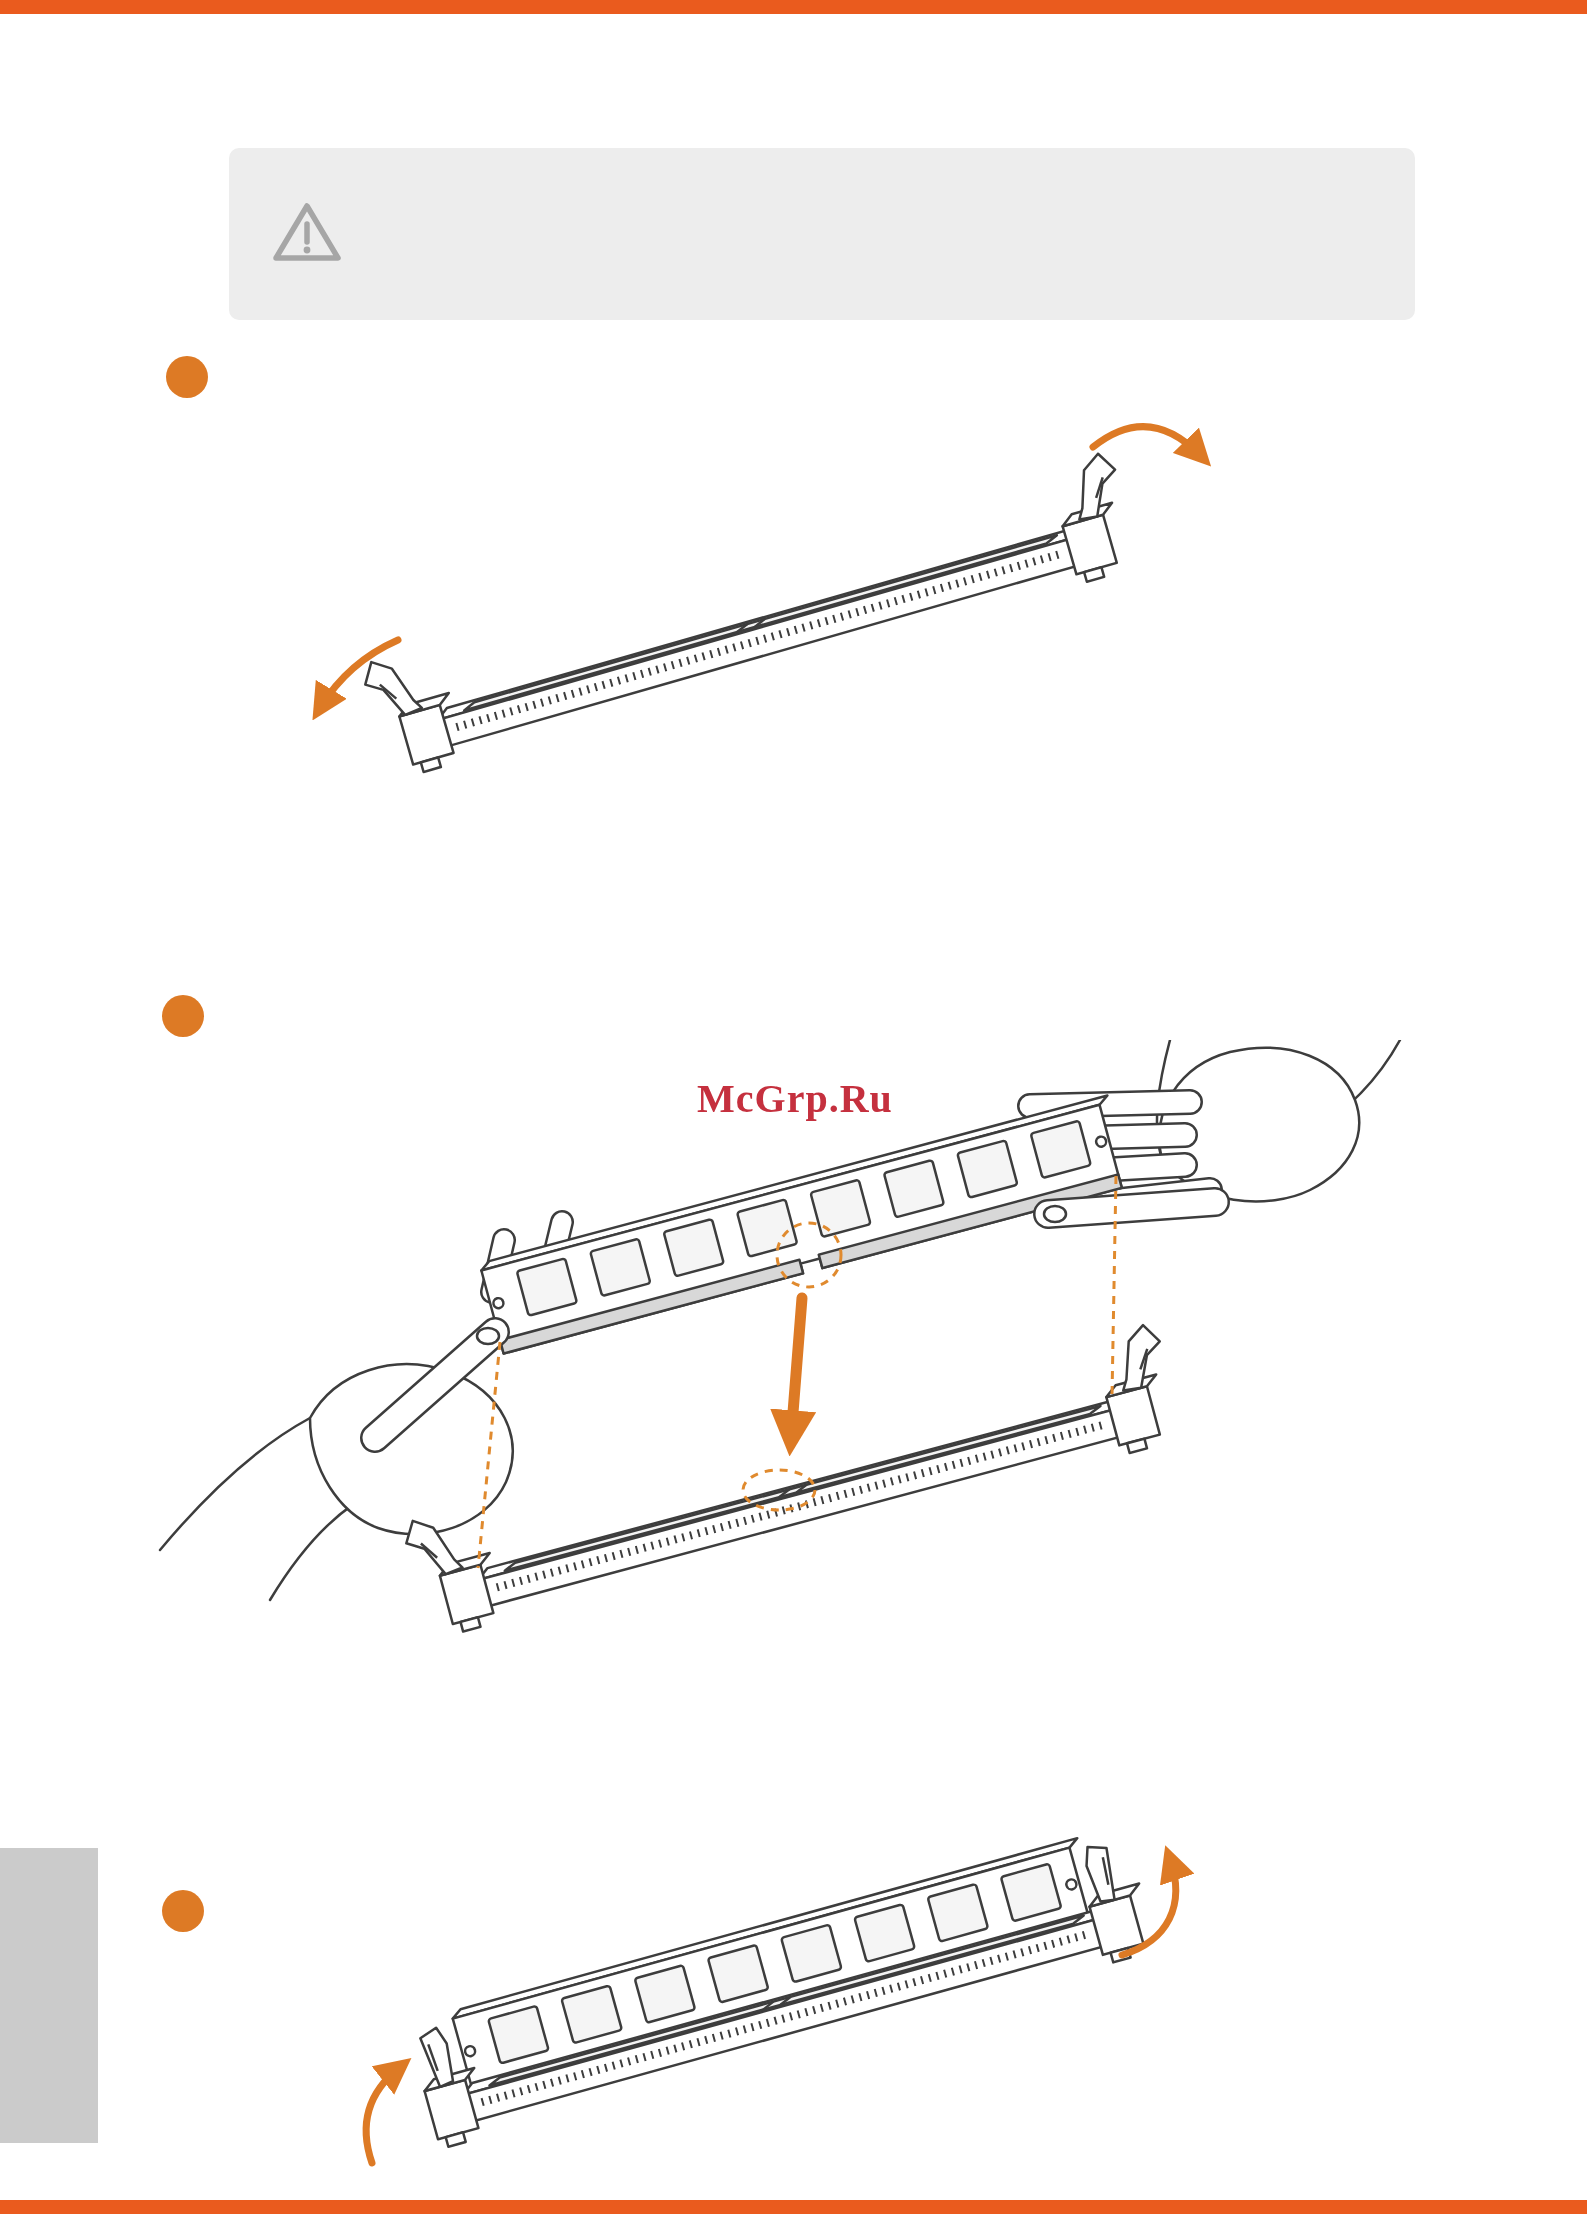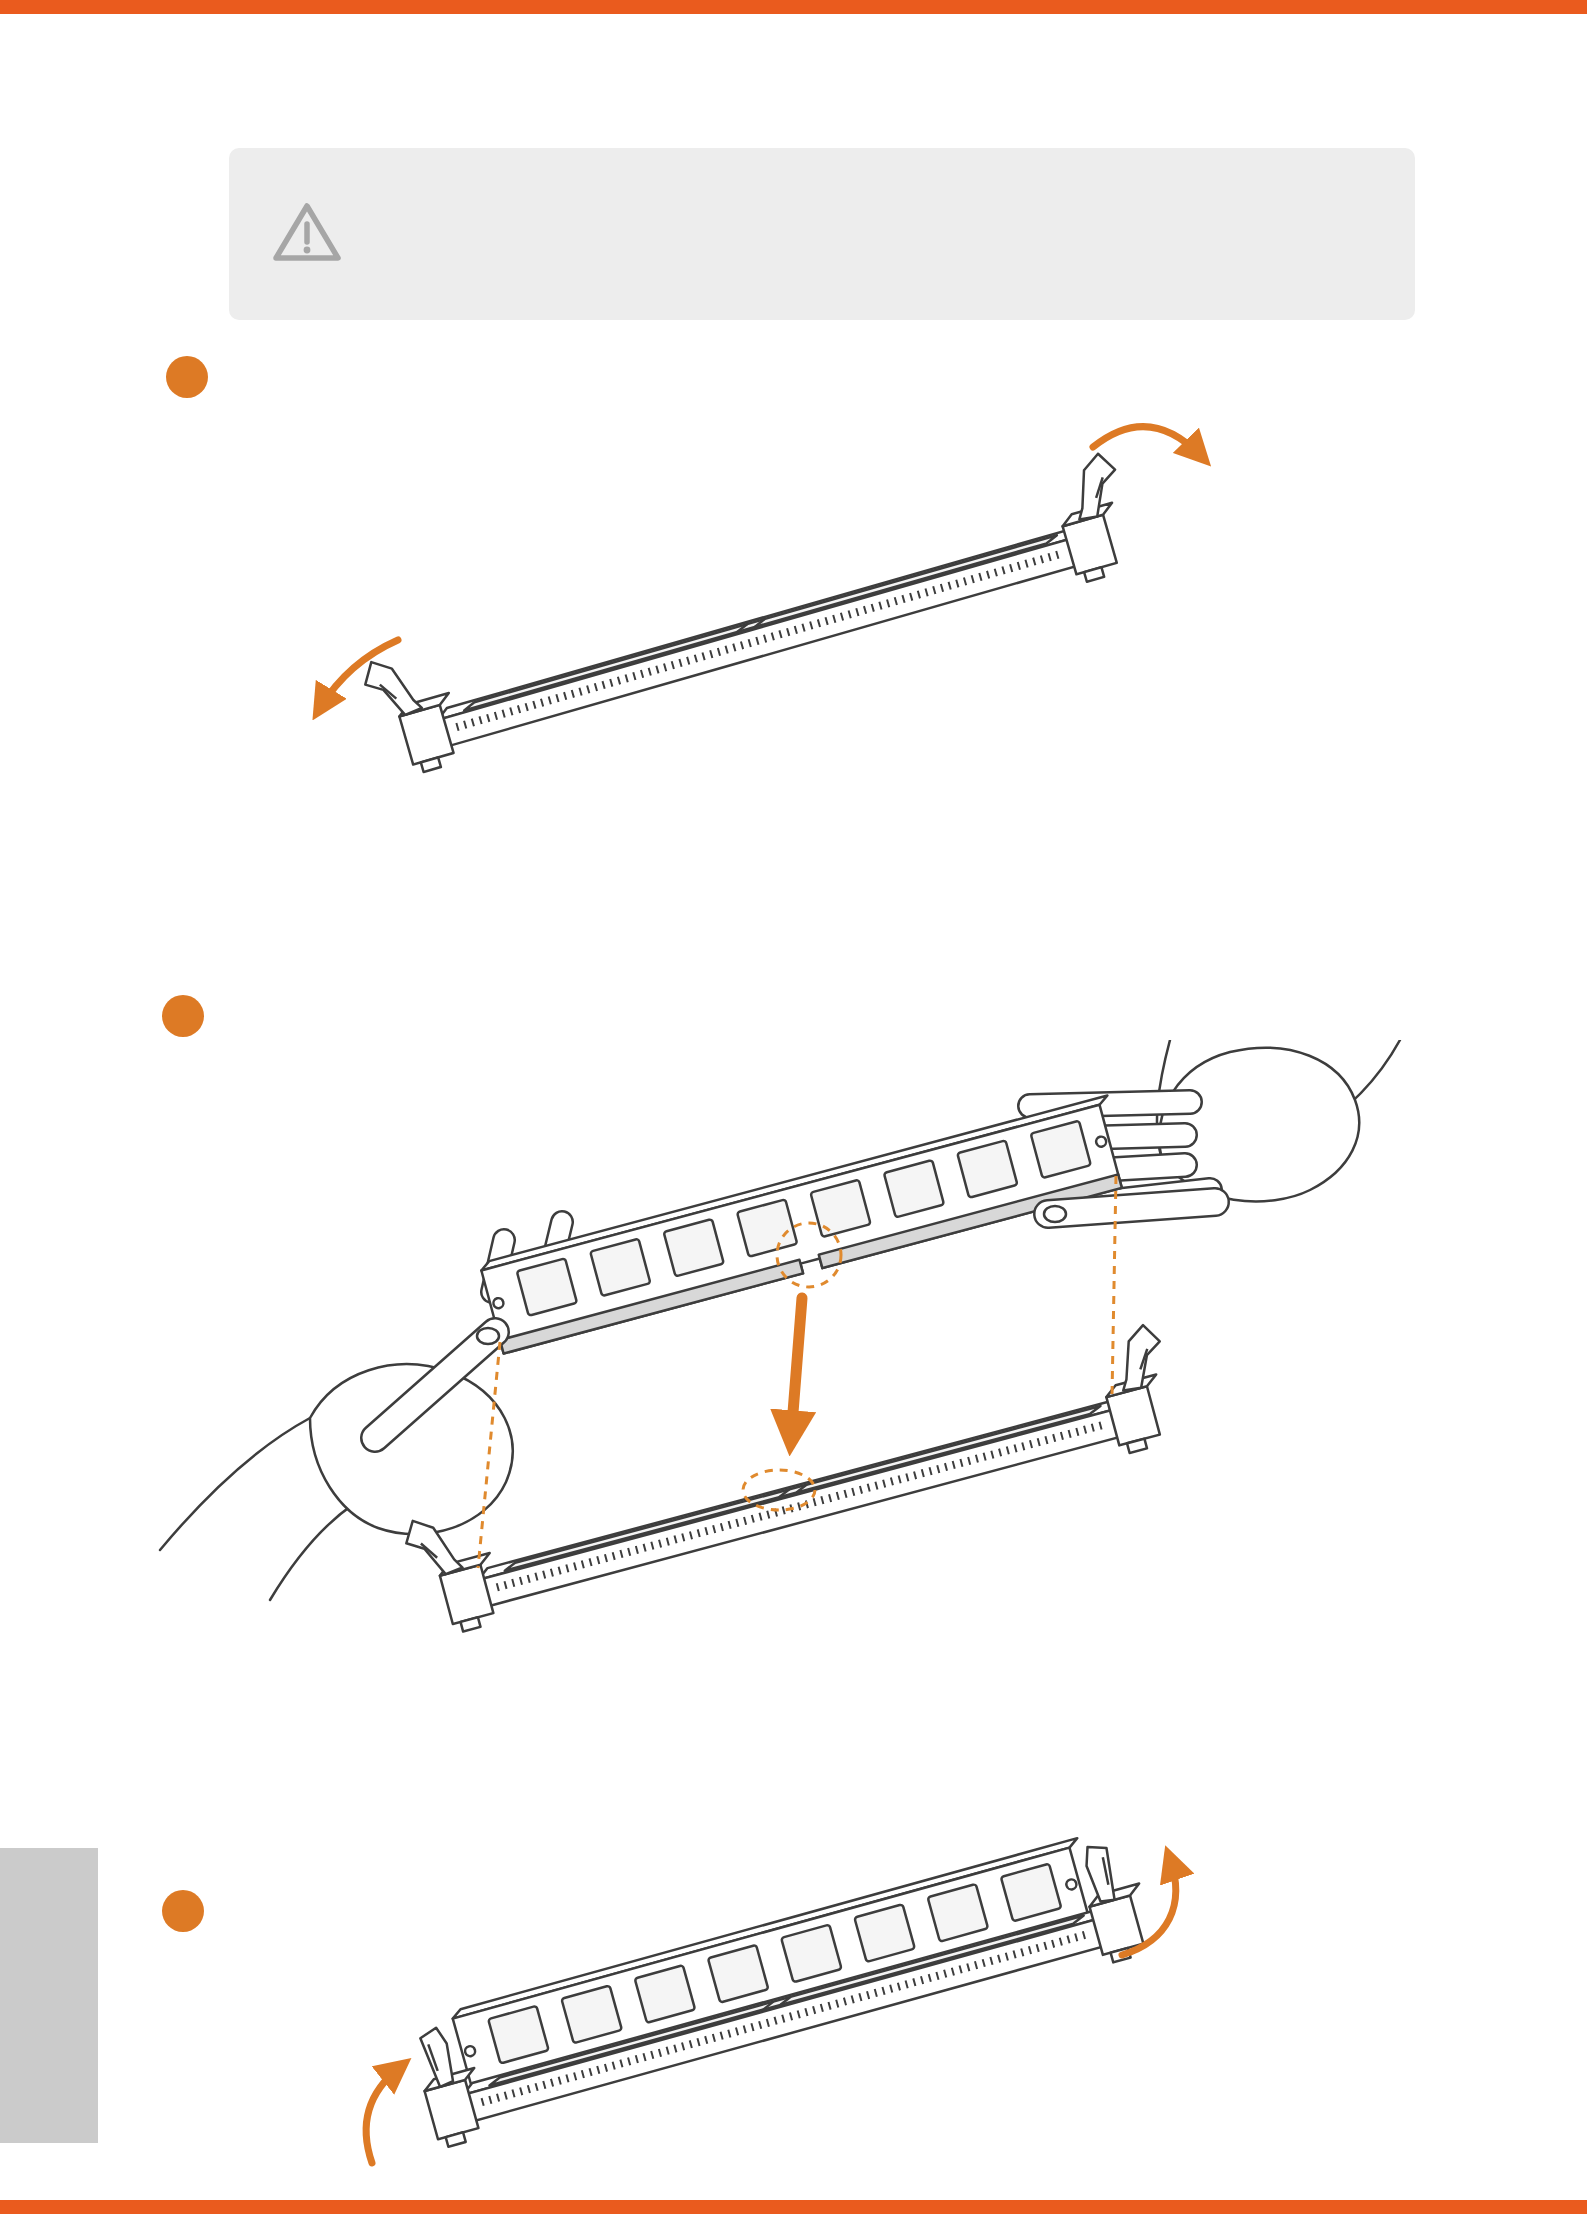--- a/index.html
+++ b/index.html
@@ -103,20 +103,21 @@
   <svg id="ill1" class="ill" width="1050" height="480" viewBox="0 0 1050 480">
     <g>
       <use href="#socket-open" transform="translate(195,355) rotate(-16)"></use>
     </g>
     <g stroke="#DD7A25" stroke-width="7" fill="none" stroke-linecap="round">
       <path d="M843,57 Q899,12 951,66" marker-end="url(#ah)"></path>
       <path d="M148,250 Q98,272 70,318" marker-end="url(#ah)"></path>
     </g>
   </svg>
 
+  <div class="watermark">McGrp.Ru</div>
 
   <svg id="ill2" class="ill" width="1300" height="700" viewBox="0 0 1300 700">
 
     <g stroke="#3d3d3d" stroke-width="2.5" fill="none" stroke-linecap="round" stroke-linejoin="round">
       <path d="M1020,0 C1008,45 1002,85 1012,120"></path>
       <path d="M1250,0 C1228,40 1196,72 1158,95"></path>
       <path d="M1012,120 C1000,70 1030,25 1080,12 C1140,-2 1190,20 1205,60 C1218,95 1200,130 1160,150 C1120,170 1046,166 1012,120 Z" fill="#ffffff"></path>
       <g>
         <path d="M1060,150 L900,168" stroke-width="26"></path>
           <path d="M1060,150 L900,168" stroke="#ffffff" stroke-width="21"></path>

